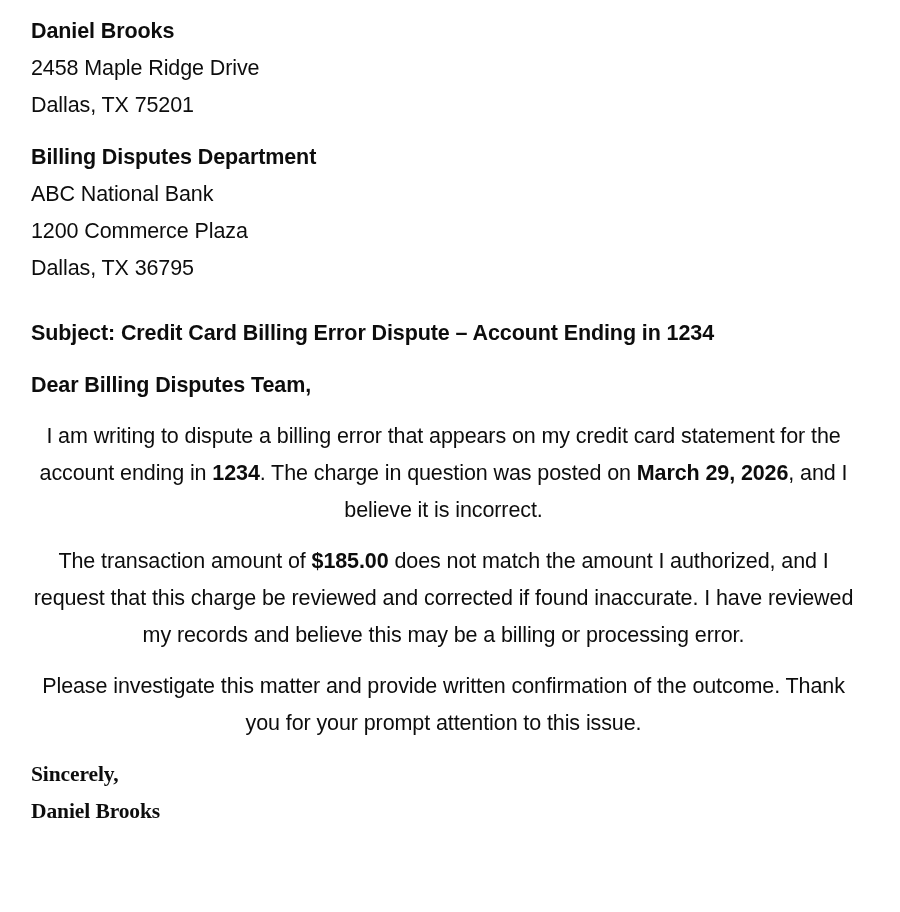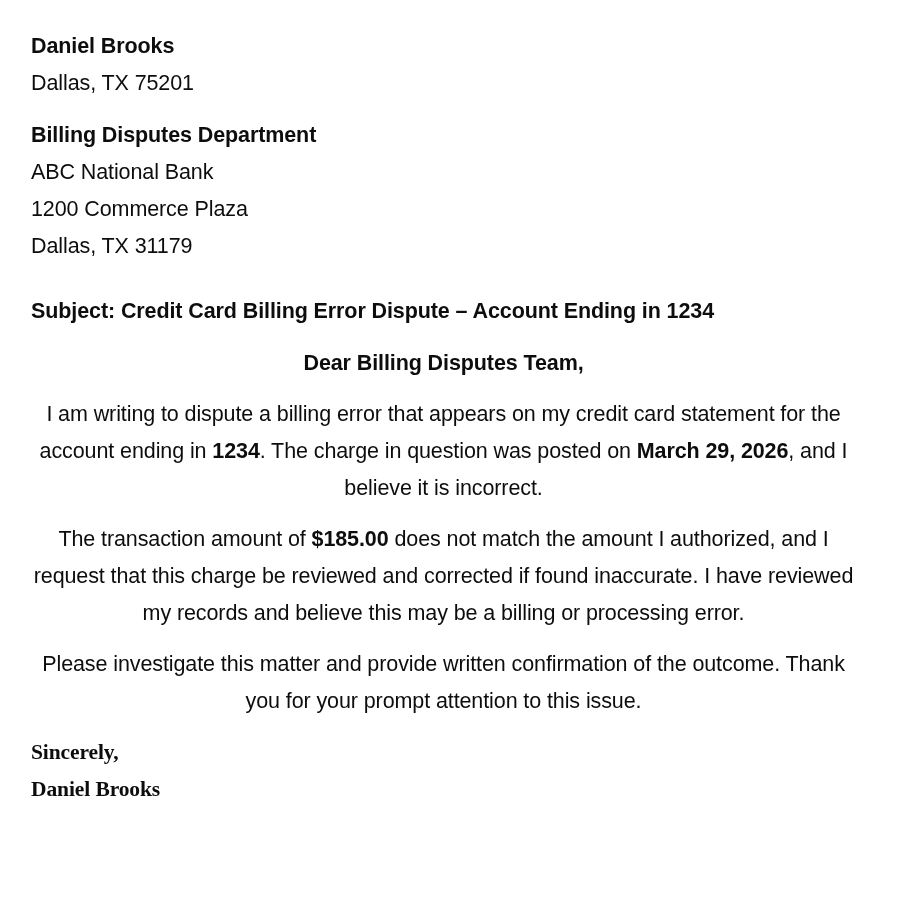--- a/index.html
+++ b/index.html
@@ -14,21 +14,21 @@
     font-family: "Liberation Sans", sans-serif;
     color: #0d0d0d;
     -webkit-font-smoothing: antialiased;
   }
   .page {
     position: relative;
     width: 900px;
     height: 912px;
     background: #ffffff;
     box-sizing: border-box;
-    padding: 28px 44px 0 31px;
+    padding: 13px 44px 0 31px;
   }
   .block {
     margin: 0 0 15px 0;
   }
   .block:last-child { margin-bottom: 0; }
 
   .line {
     font-size: 21.5px;
     line-height: 37px;
     letter-spacing: -0.1px;
@@ -47,40 +47,41 @@
   }
   .para b, .line b {
     font-weight: 700;
   }
 
   
   .blk-sender   { margin-bottom: 15px; }
   .blk-date     { margin-bottom: 15px; }
   .blk-recipient{ margin-bottom: 15px; }
   .blk-subject  { margin-bottom: 15px; margin-top: 28px; }
-  .blk-greeting { margin-bottom: 14px; text-align: center; }
+  .blk-greeting { margin-bottom: 14px; }
   .blk-body     { margin-bottom: 14px; }
   .blk-closing  { margin-bottom: 0; font-family: Liberation Serif, serif; }
 </style>
 </head>
 <body>
 
 <div class="page">
 
   <div class="block blk-sender">
     <div class="line bold">Daniel Brooks</div>
+    <div class="line">2458 Maple Ridge Drive</div>
     <div class="line">Dallas, TX 75201</div>
   </div>
 
 
   <div class="block blk-recipient">
     <div class="line bold">Billing Disputes Department</div>
     <div class="line">ABC National Bank</div>
     <div class="line">1200 Commerce Plaza</div>
-    <div class="line">Dallas, TX 31179</div>
+    <div class="line">Dallas, TX 36795</div>
   </div>
 
   <div class="block blk-subject">
     <div class="line bold">Subject: Credit Card Billing Error Dispute – Account Ending in 1234</div>
   </div>
 
   <div class="block blk-greeting">
     <div class="line bold">Dear Billing Disputes Team,</div>
   </div>
 

